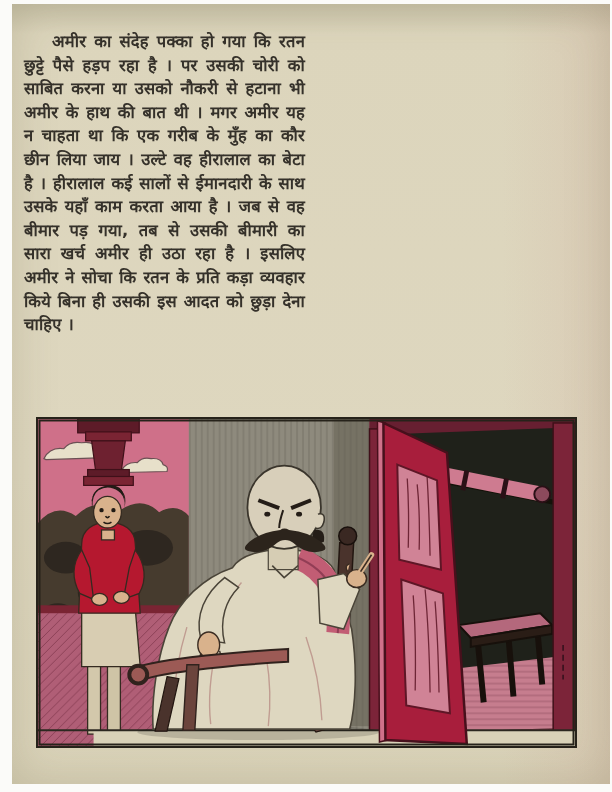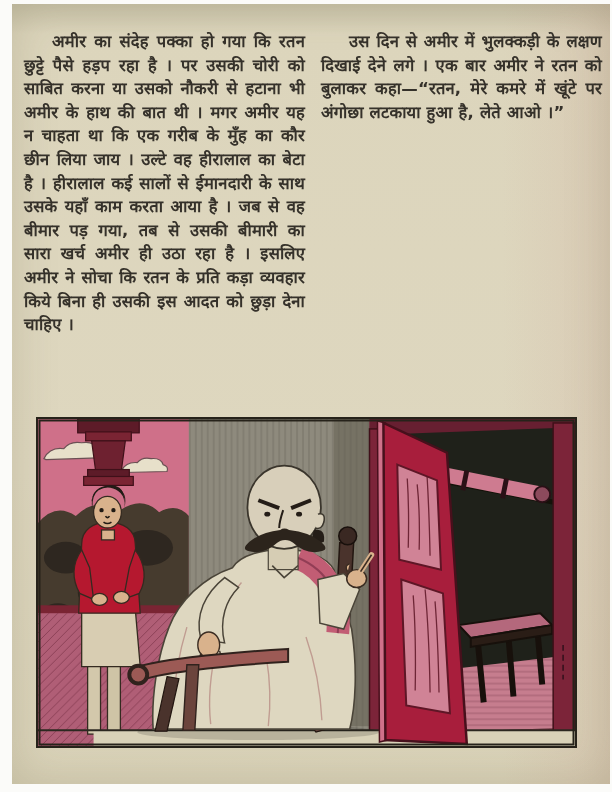--- a/index.html
+++ b/index.html
@@ -29,21 +29,20 @@
 </head>
 <body>
 
 <div class="paper">
 
   <div class="text-columns">
     <div class="col">
         <p>अमीर का संदेह पक्का हो गया कि रतन छुट्टे पैसे हड़प रहा है । पर उसकी चोरी को साबित करना या उसको नौकरी से हटाना भी अमीर के हाथ की बात थी । मगर अमीर यह न चाहता था कि एक गरीब के मुँह का कौर छीन लिया जाय । उल्टे वह हीरालाल का बेटा है । हीरालाल कई सालों से ईमानदारी के साथ उसके यहाँ काम करता आया है । जब से वह बीमार पड़ गया, तब से उसकी बीमारी का सारा खर्च अमीर ही उठा रहा है । इसलिए अमीर ने सोचा कि रतन के प्रति कड़ा व्यवहार किये बिना ही उसकी इस आदत को छुड़ा देना चाहिए ।</p>
       </div>
     <div class="col">
-        <p>उस दिन से अमीर में भुलक्कड़ी के लक्षण दिखाई देने लगे । एक बार अमीर ने रतन को बुलाकर कहा—“रतन, मेरे कमरे में खूंटे पर अंगोछा लटकाया हुआ है, लेते आओ ।”</p>
       </div>
   </div>
 
   <figure class="illo" aria-label="A bald man with a large handlebar mustache and a pink towel over his shoulder sits in a wooden armchair, raising a scolding finger; a boy in a red shirt stands on a veranda behind him with a pillar, bushes and pink sky; at right an open crimson door reveals a dark room with a rolled cloth on a rail and a small wooden table on a pink floor.">
     <svg viewBox="0 0 541 330" preserveAspectRatio="none">
       <defs>
         <pattern id="vh" width="6" height="14" patternUnits="userSpaceOnUse">
           <path d="M3,0 V14" stroke="#5f5b4f" stroke-width="1" opacity="0.5"></path>
         </pattern>
         <pattern id="dh" width="9" height="9" patternUnits="userSpaceOnUse">

